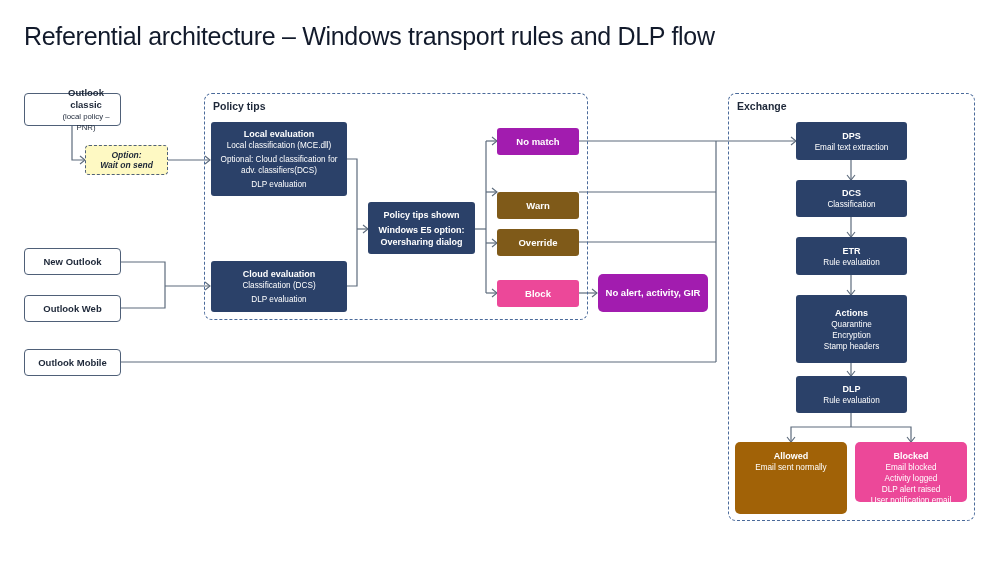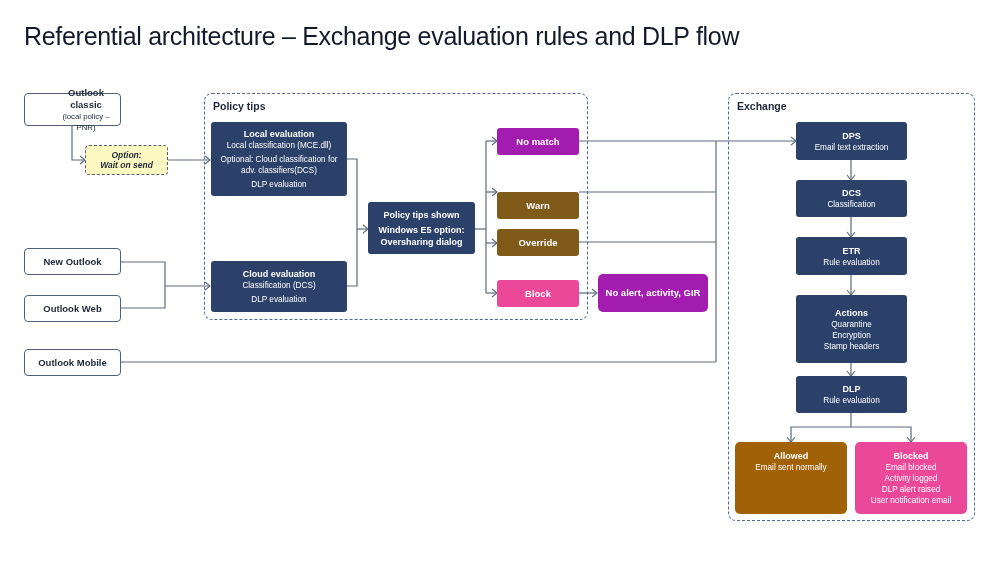--- a/index.html
+++ b/index.html
@@ -23,21 +23,21 @@
     .option { background: #fef9c3; color: #1d2738; border: 1.3px dashed #4f6078; border-radius: 4px; font-style: italic; }
     .status .h { font-size: 9.5px; }
     .outcome { justify-content: flex-start; padding-top: 8px; border-radius: 5px; }
     svg.wires { position: absolute; left: 0; top: 0; }
     svg.wires path, svg.wires line { fill: none; stroke: #5d6b7c; stroke-width: 1.2; }
     svg.wires .arrow { fill: none; stroke: #5d6b7c; stroke-width: 1.1; }
   </style>
 </head>
 <body>
 
-<div class="title">Referential architecture – Exchange evaluation rules and DLP flow</div>
+<div class="title">Referential architecture – Windows transport rules and DLP flow</div>
 
 <svg class="wires" width="999" height="562">
 
   <path d="M72 125 V160 H84"></path>
   <path class="arrow" d="M80 156 L85 160 L80 164"></path>
 
   <path d="M168 160 H210"></path>
   <path class="arrow" d="M205 156 L210 160 L205 164"></path>
 
   <path d="M121 262 H165 V308 H121"></path>
@@ -160,19 +160,19 @@
   <div>Stamp headers</div>
 </div>
 <div class="box navy" style="left:796px; top:376px; width:111px; height:37px;">
   <div class="h">DLP</div>
   <div>Rule evaluation</div>
 </div>
 <div class="box green outcome" style="left:735px; top:442px; width:112px; height:72px;">
   <div class="h">Allowed</div>
   <div>Email sent normally</div>
 </div>
-<div class="box maroon outcome" style="left:855px; top:442px; width:112px; height:72px;">
+<div class="box maroon outcome" style="left:855px; top:442px; width:112px; height:60px;">
   <div class="h">Blocked</div>
   <div>Email blocked</div>
   <div>Activity logged</div>
   <div>DLP alert raised</div>
   <div>User notification email</div>
 </div>
 
 </body></html>

